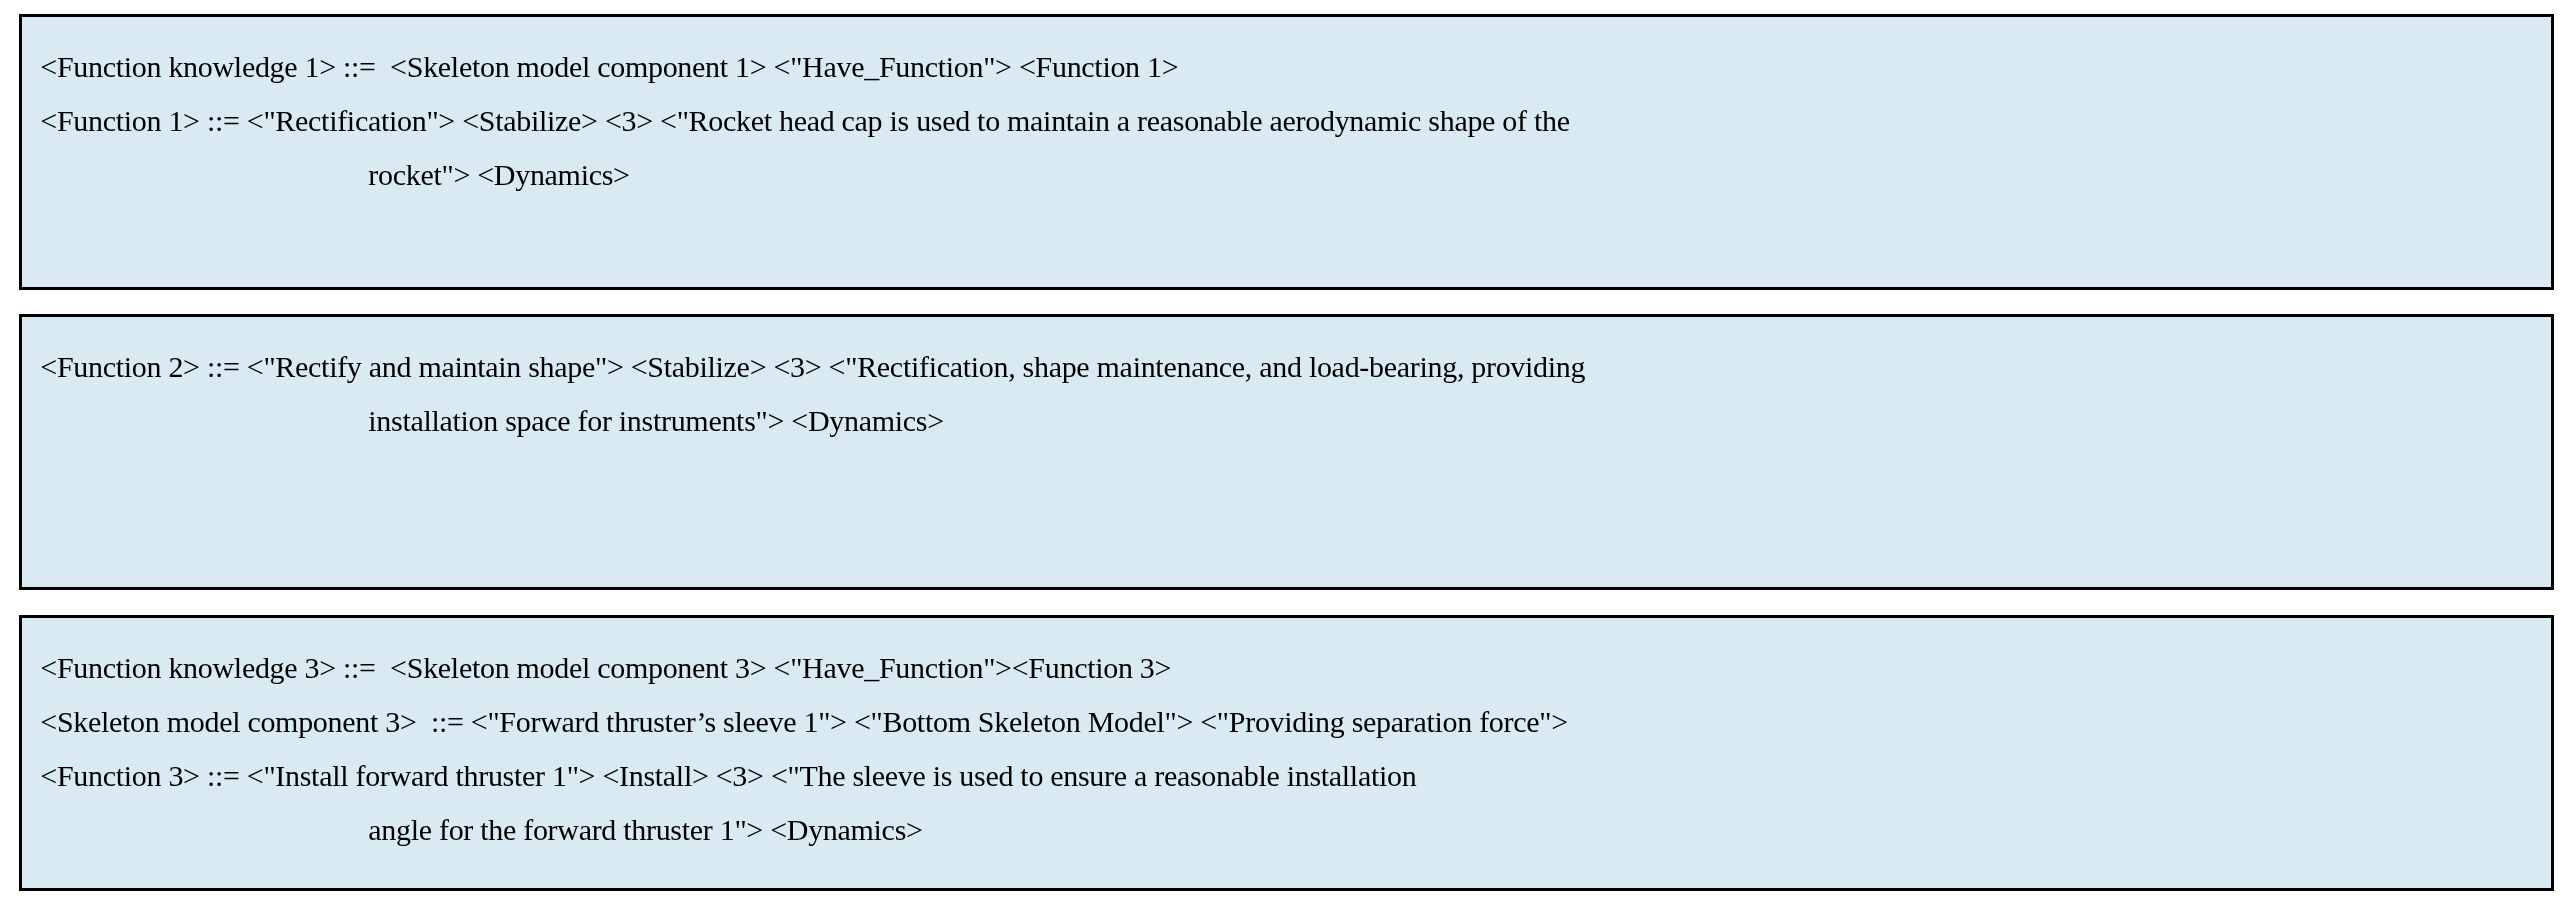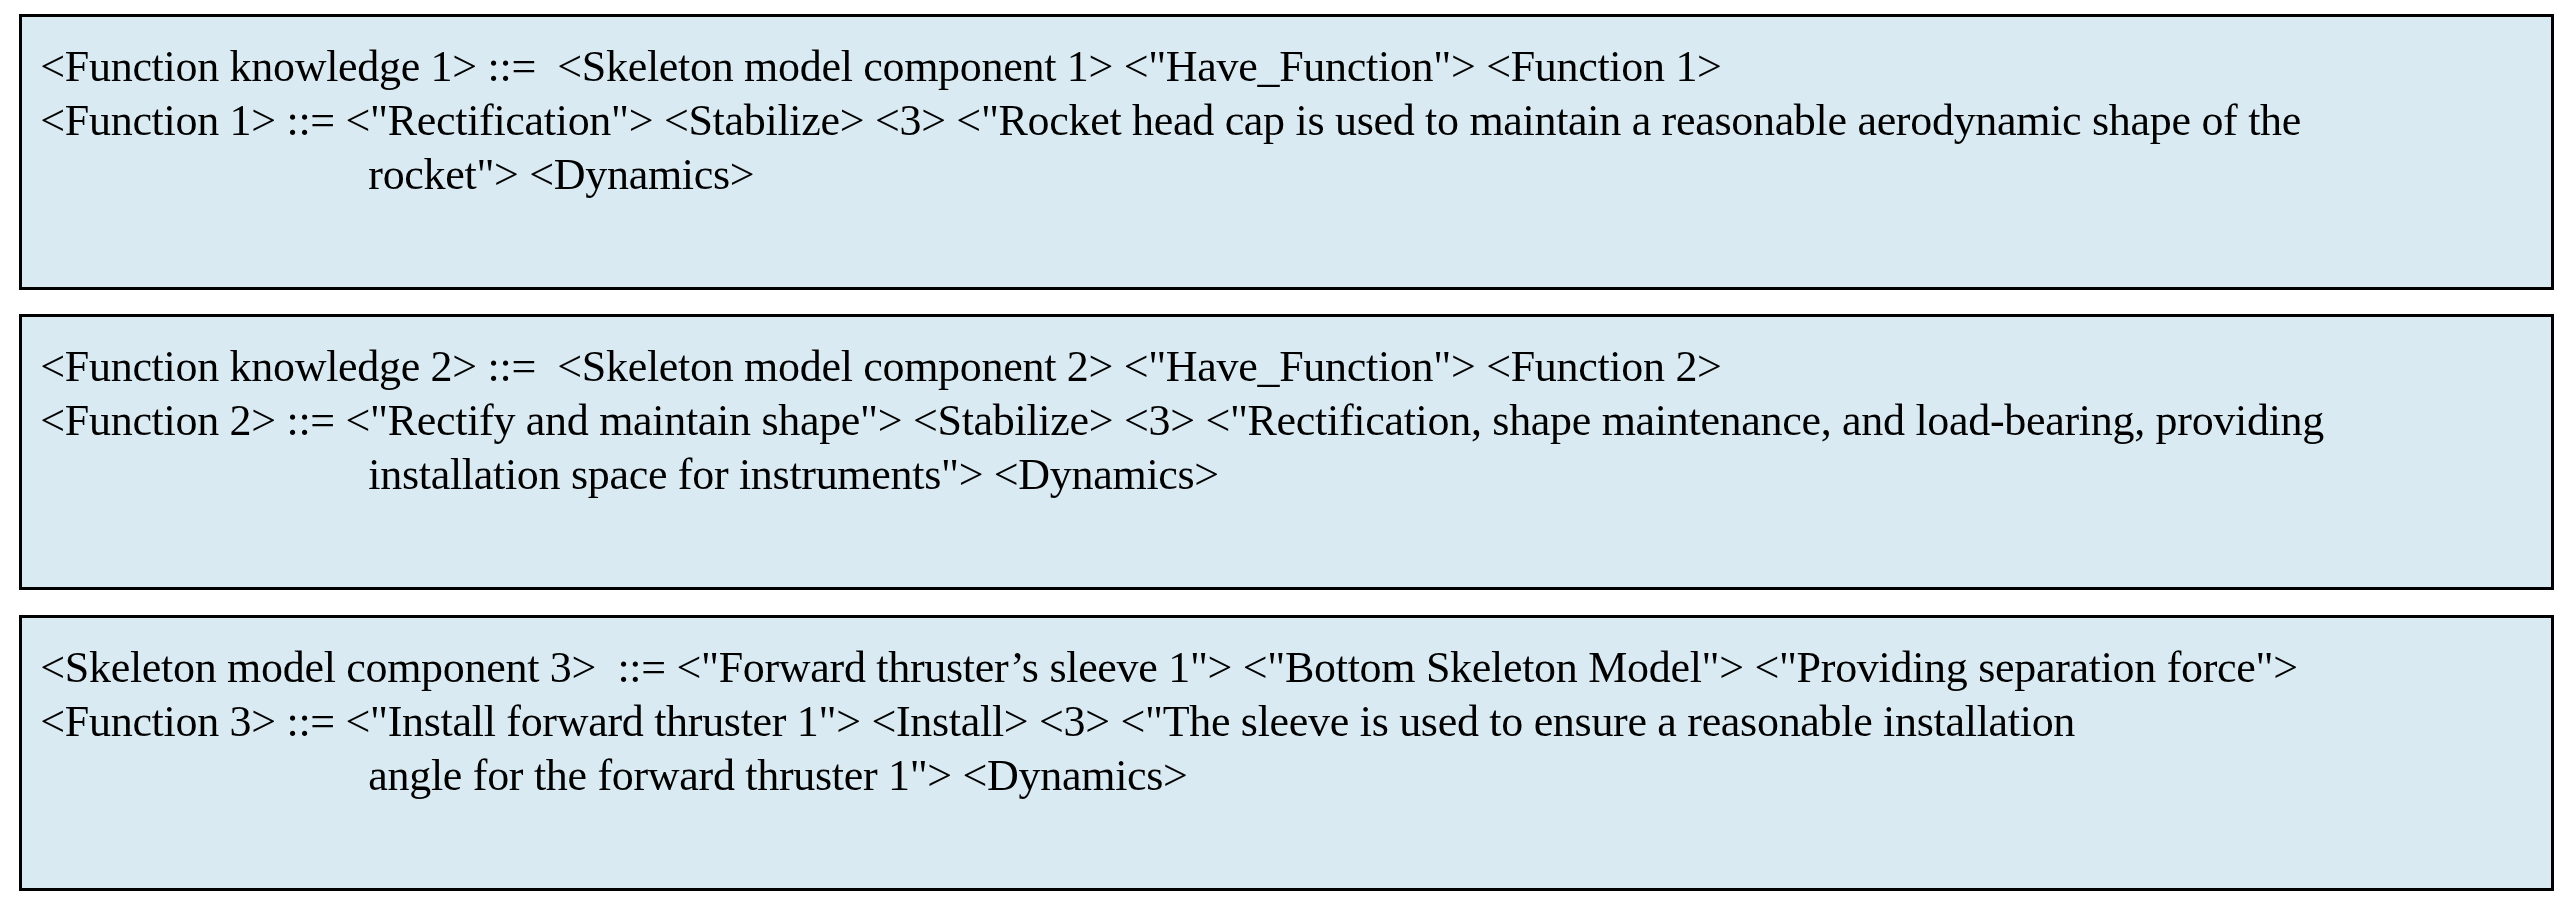--- a/index.html
+++ b/index.html
@@ -23,21 +23,21 @@
     box-sizing: border-box;
     width: 2535px;
     height: 276px;
     background: #daeaf2;
     border: 3.5px solid #010101;
     padding: 23.4px 17.6px 0 18px;
     margin-bottom: 24.6px;
     overflow: hidden;
   }
   .line {
-    font-size: 44px;
+    font-size: 30px;
     line-height: 54px;
     white-space: pre;
     letter-spacing: -0.3px;
   }
   .line.indent {
     padding-left: 328px;
   }
   .seg.bold {
     font-weight: normal;
   }
@@ -48,26 +48,26 @@
 <div class="figure">
   <div class="rule-box">
     <div class="lines">
         <div class="line"><span class="seg">&lt;Function knowledge 1&gt; ::=  &lt;Skeleton model component 1&gt; &lt;"Have_Function"&gt; &lt;Function 1&gt;</span></div>
         <div class="line"><span class="seg">&lt;Function 1&gt; ::= &lt;"Rectification"&gt; &lt;</span><span class="seg bold">Stabilize</span><span class="seg">&gt; &lt;3&gt; &lt;"Rocket head cap is used to maintain a reasonable aerodynamic shape of the</span></div>
         <div class="line indent"><span class="seg">rocket"&gt; &lt;Dynamics&gt;</span></div>
       </div>
   </div>
   <div class="rule-box">
     <div class="lines">
-        <div class="line"><span class="seg">&lt;Function knowledge 2&gt; ::=  &lt;Skeleton model component 2&gt; &lt;"Have_Function"&gt; &lt;Function 2&gt;</span></div>
         <div class="line"><span class="seg">&lt;Function 2&gt; ::= &lt;"Rectify and maintain shape"&gt; &lt;</span><span class="seg bold">Stabilize</span><span class="seg">&gt; &lt;3&gt; &lt;"Rectification, shape maintenance, and load-bearing, providing</span></div>
         <div class="line indent"><span class="seg">installation space for instruments"&gt; &lt;Dynamics&gt;</span></div>
       </div>
   </div>
   <div class="rule-box">
     <div class="lines">
+        <div class="line"><span class="seg">&lt;Function knowledge 3&gt; ::=  &lt;Skeleton model component 3&gt; &lt;"Have_Function"&gt;&lt;Function 3&gt;</span></div>
         <div class="line"><span class="seg">&lt;Skeleton model component 3&gt;  ::= &lt;"Forward thruster’s sleeve 1"&gt; &lt;"Bottom Skeleton Model"&gt; &lt;"Providing separation force"&gt;</span></div>
         <div class="line"><span class="seg">&lt;Function 3&gt; ::= &lt;"Install forward thruster 1"&gt; &lt;</span><span class="seg bold">Install</span><span class="seg">&gt; &lt;3&gt; &lt;"The sleeve is used to ensure a reasonable installation</span></div>
         <div class="line indent"><span class="seg">angle for the forward thruster 1"&gt; &lt;Dynamics&gt;</span></div>
       </div>
   </div>
 </div>
 
 
 </body></html>

